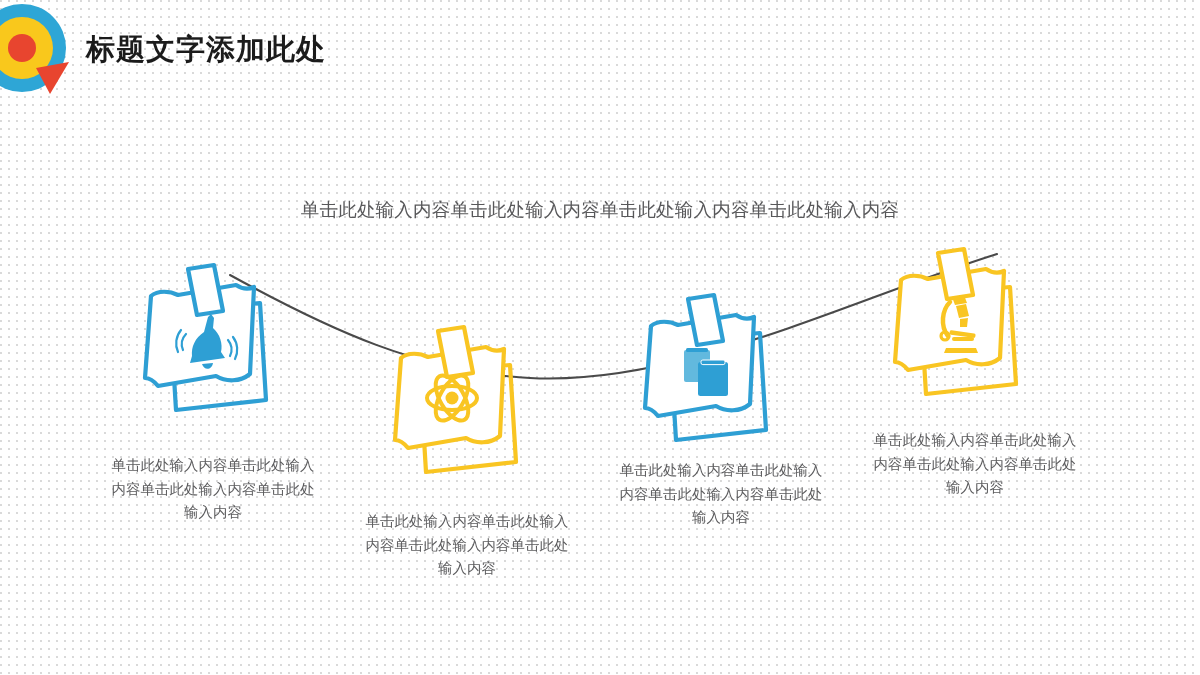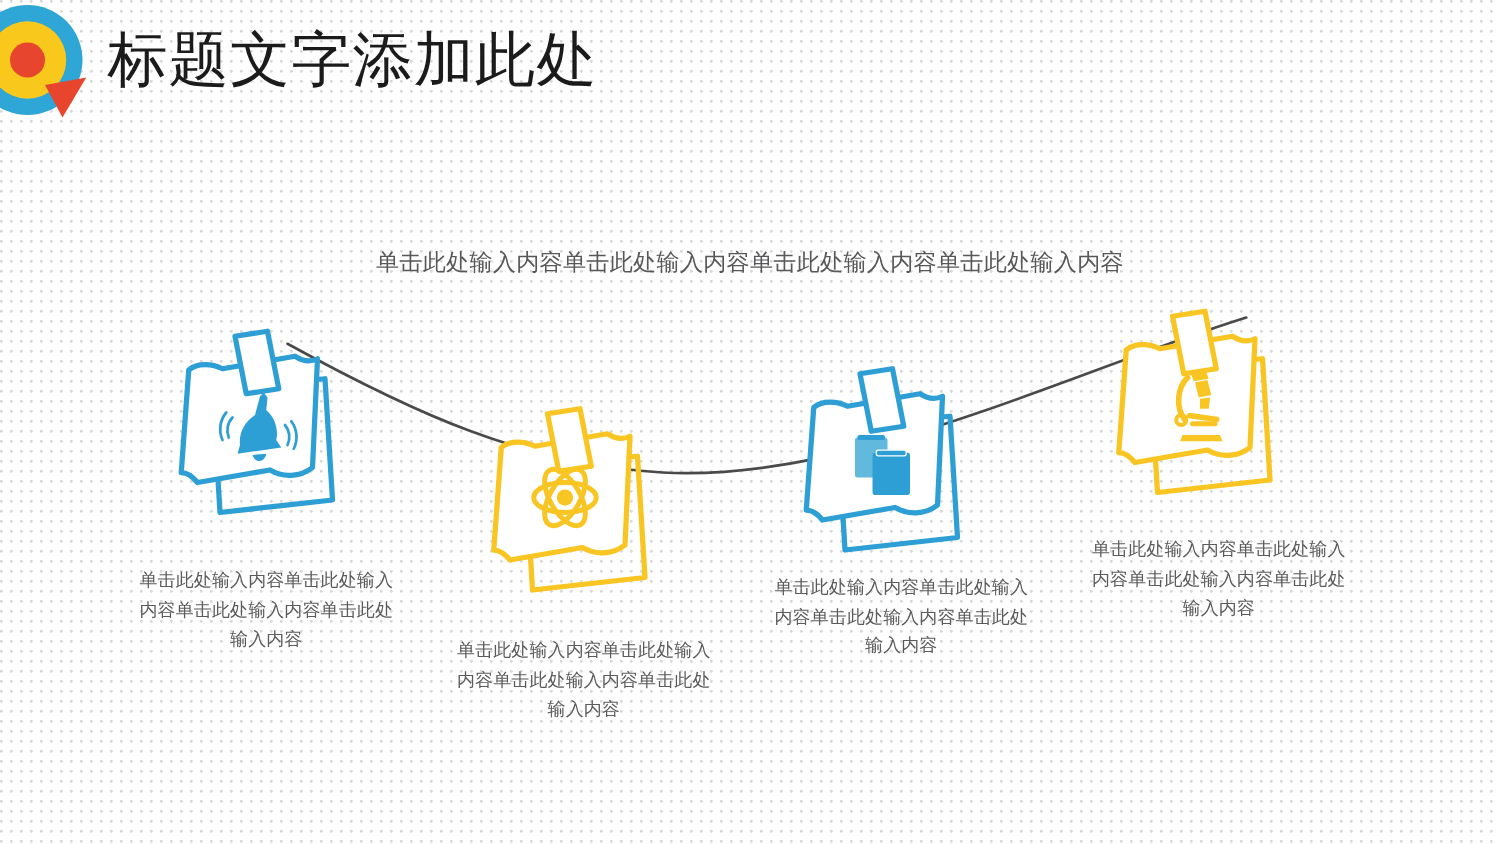--- a/index.html
+++ b/index.html
@@ -23,22 +23,22 @@
   #header {
     position:absolute; left:0; top:0;
     width:1200px; height:110px;
   }
   #logo-target {
     position:absolute; left:-22px; top:2px;
     width:104px; height:104px;
   }
   #slide-title {
     position:absolute; left:86px; top:24px;
-    font-size:48px; line-height:50px;
-    font-weight:normal;
+    font-size:29px; line-height:50px;
+    font-weight:bold;
     color:#1b1b1b;
     letter-spacing:1px;
     white-space:nowrap;
   }
 
   
   #subtitle {
     position:absolute; left:0; top:196px;
     width:1200px;
     text-align:center;

